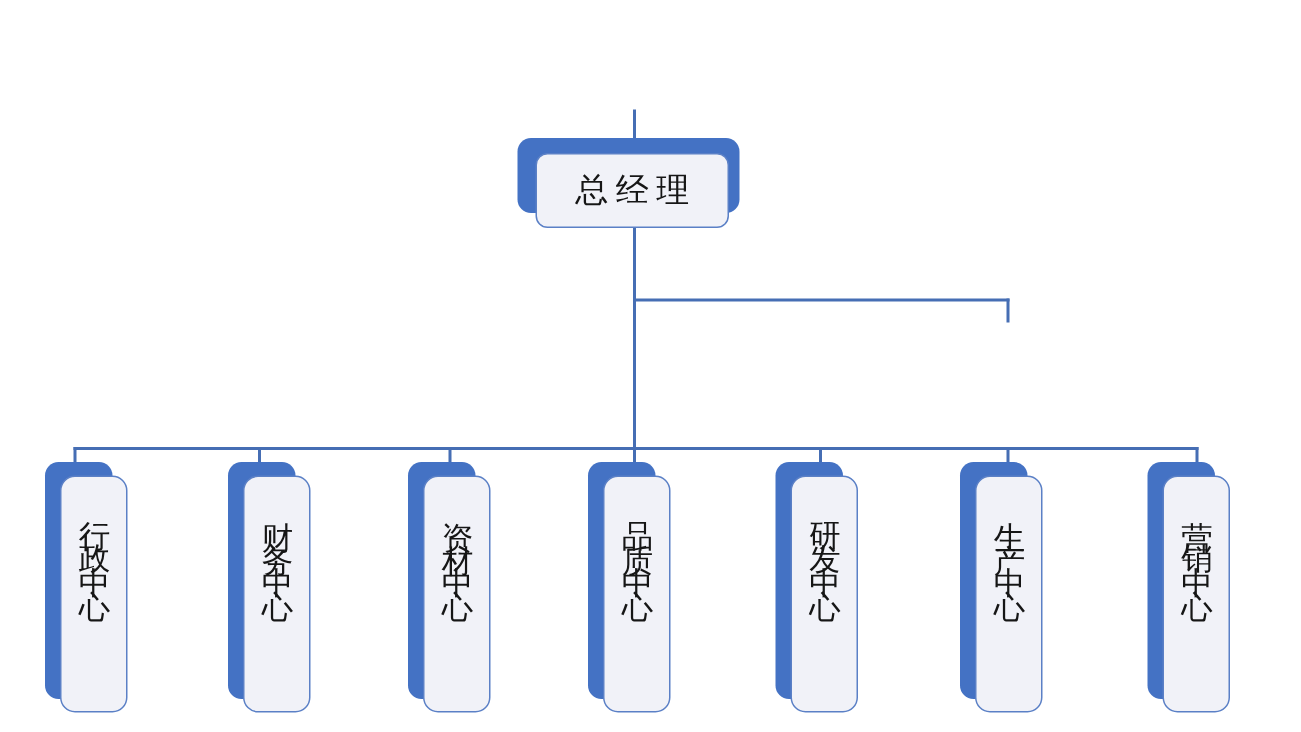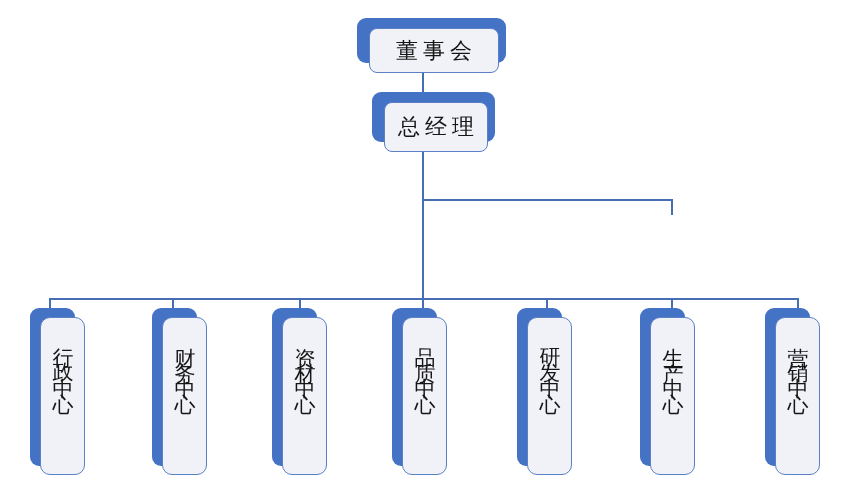--- a/index.html
+++ b/index.html
@@ -68,28 +68,22 @@
   <div class="line" style="left:422px;top:199px;width:251px;height:2px"></div>
   <div class="line" style="left:671px;top:199px;width:2px;height:16px"></div>
   <div class="line" style="left:49px;top:298px;width:750px;height:2px"></div>
   <div class="line" style="left:49px;top:298px;width:2px;height:14px"></div>
   <div class="line" style="left:172px;top:298px;width:2px;height:14px"></div>
   <div class="line" style="left:299px;top:298px;width:2px;height:14px"></div>
   <div class="line" style="left:546px;top:298px;width:2px;height:14px"></div>
   <div class="line" style="left:671px;top:298px;width:2px;height:14px"></div>
   <div class="line" style="left:797px;top:298px;width:2px;height:14px"></div>
 
-  <div class="node" style="left:369px;top:28px;width:130px;height:45px">
-    <div class="shadow wide"></div>
-    <div class="face">
-      <span class="h-label">董事会</span>
-    </div>
-  </div>
 
-  <div class="node" style="left:384px;top:102px;width:104px;height:50px">
+  <div class="node" style="left:357px;top:102px;width:129px;height:50px">
     <div class="shadow wide"></div>
     <div class="face">
       <span class="h-label">总经理</span>
     </div>
   </div>
 
 
   <div class="node" style="left:40px;top:317px;width:45px;height:158px">
     <div class="shadow"></div>
     <div class="face dept-face">

